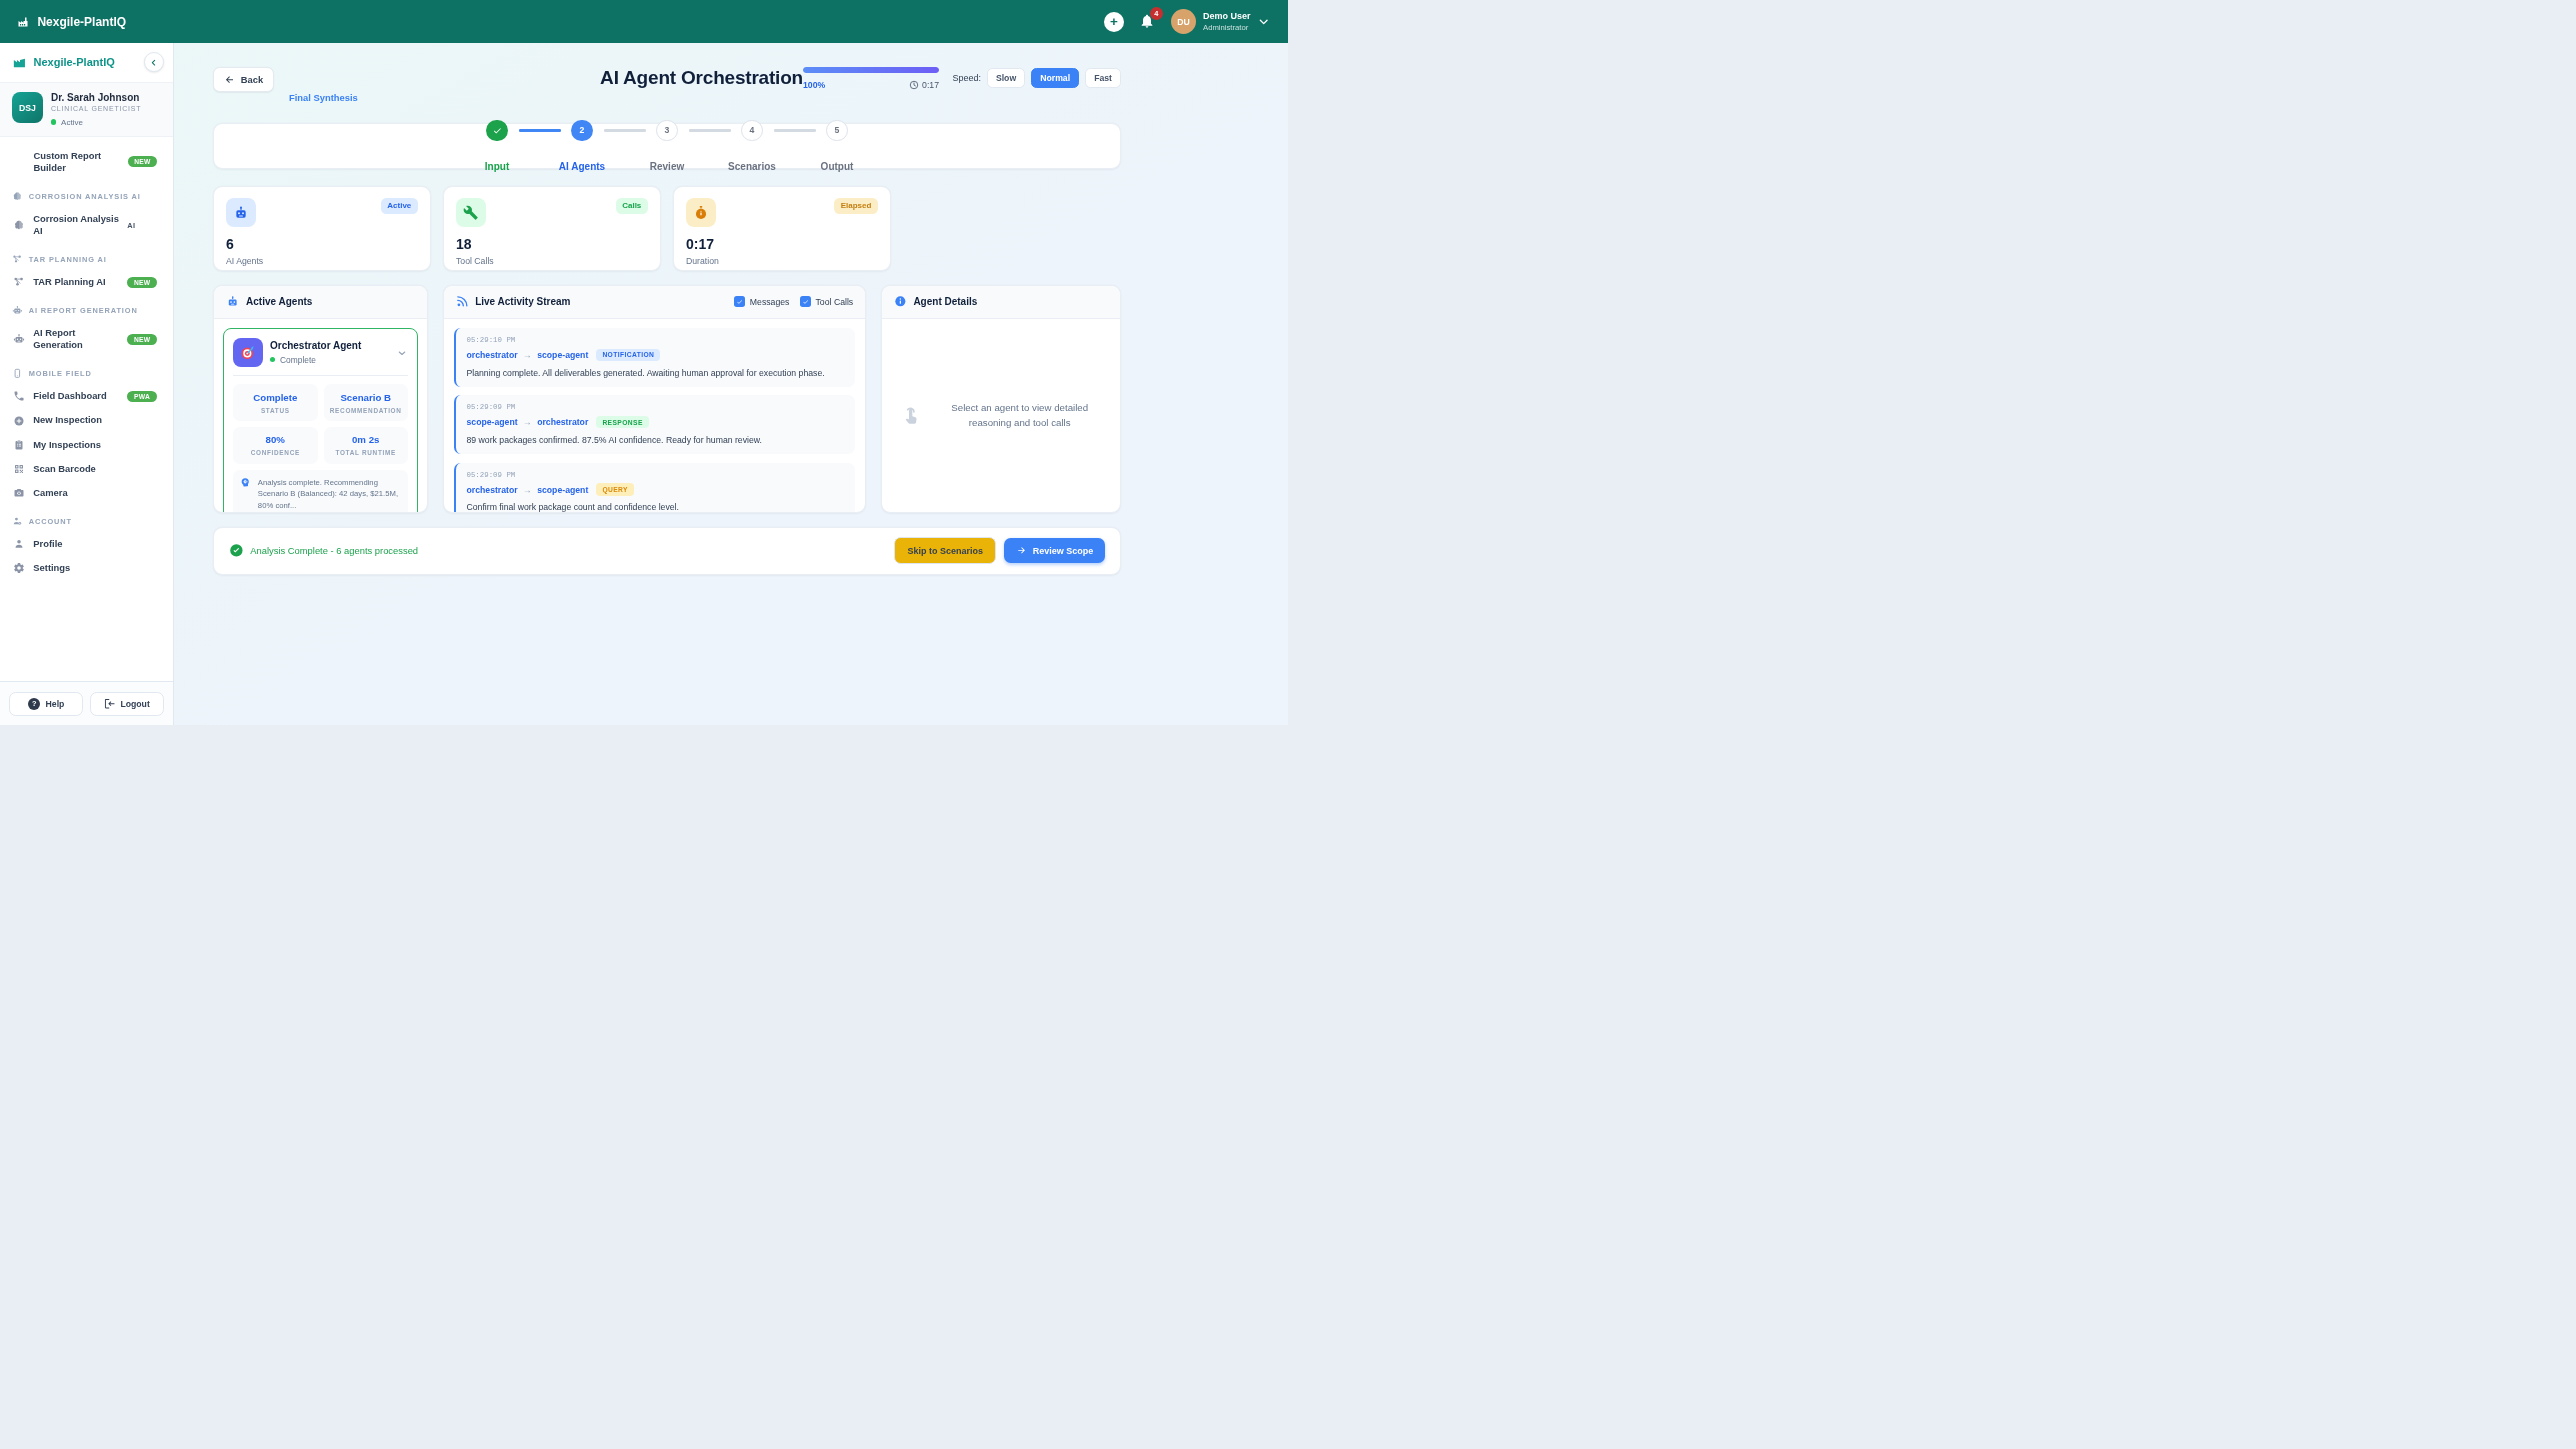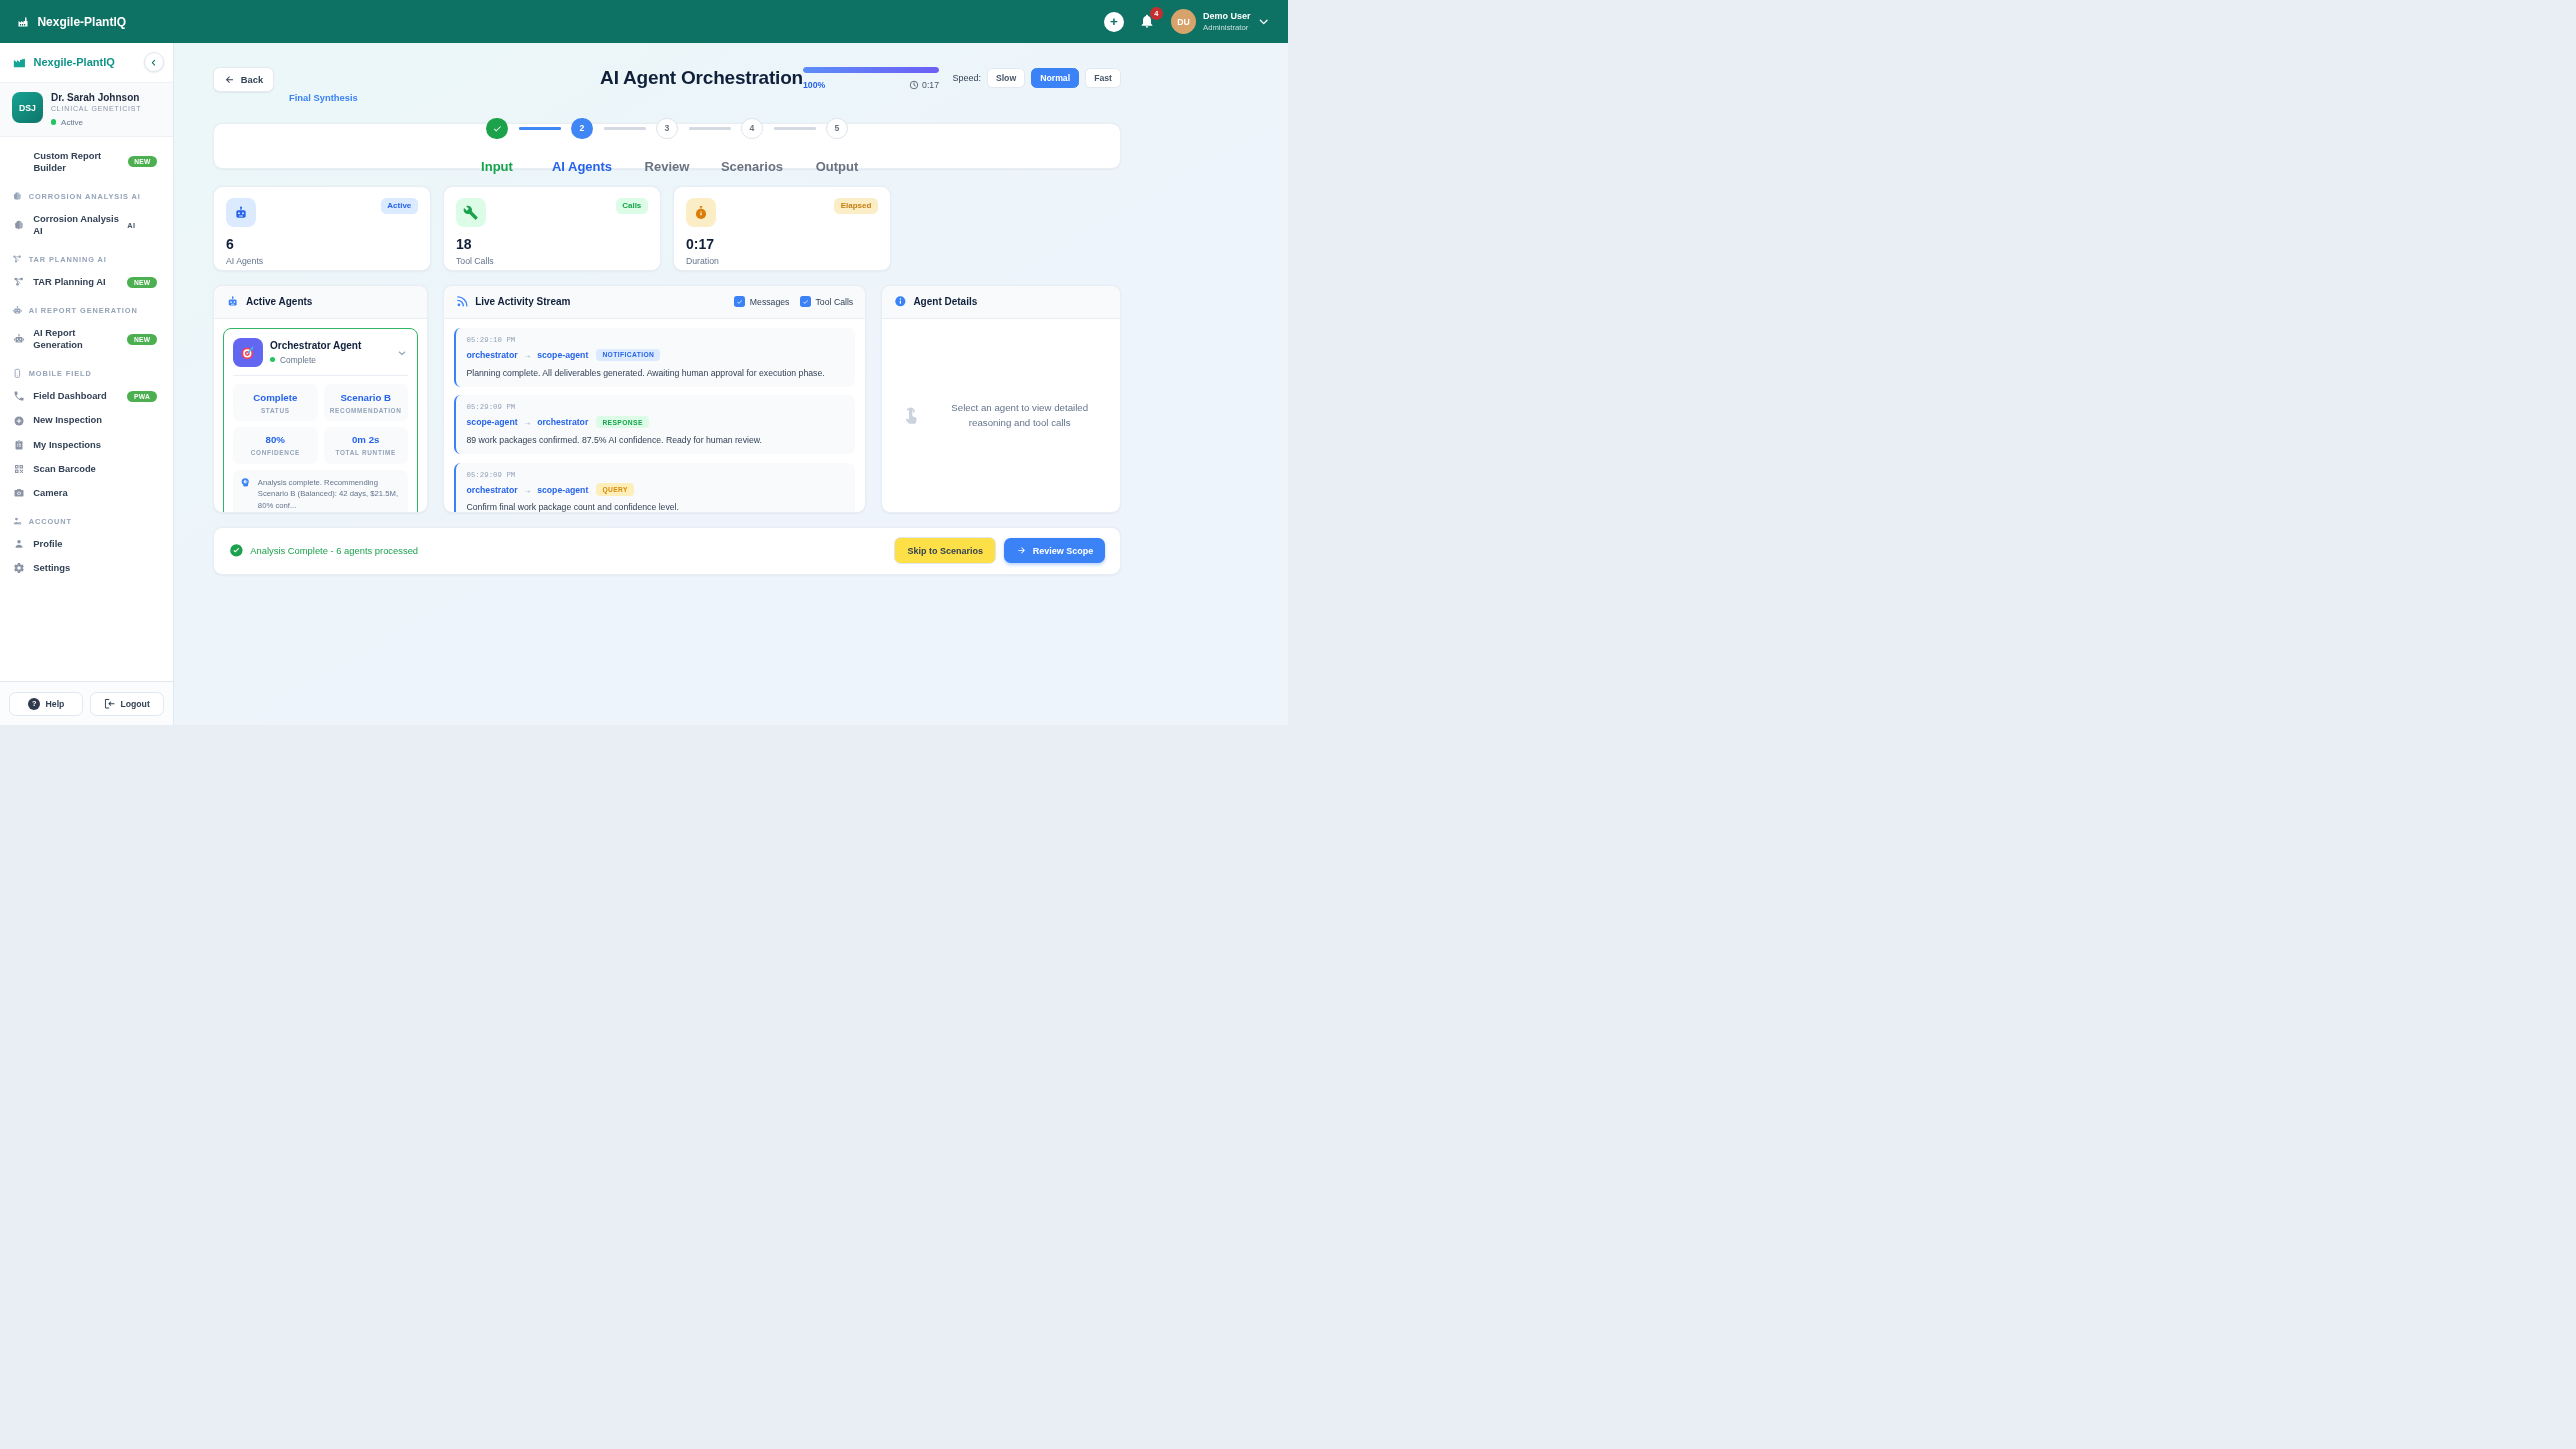--- a/index.html
+++ b/index.html
@@ -82,21 +82,21 @@
 
   
   .stepper-card{margin-top:17.4px;height:46px;display:flex;align-items:center;justify-content:center;}
   .steps{display:flex;align-items:flex-start;}
   .step{display:flex;flex-direction:column;align-items:center;width:43px;}
   .step-circle{width:21.5px;height:21.5px;border-radius:50%;display:flex;align-items:center;justify-content:center;
                font-size:8.7px;font-weight:bold;}
   .step-circle.done{background:#1ba24b;}
   .step-circle.active{background:#4186f5;color:#fff;}
   .step-circle.todo{background:#fff;border:1.3px solid #dde2ea;color:#6b7280;}
-  .step-label{margin-top:20px;font-size:13px;font-weight:bold;color:#6b7280;white-space:nowrap;}
+  .step-label{margin-top:20px;font-size:10px;font-weight:bold;color:#6b7280;white-space:nowrap;}
   .step-label.done{color:#16a34a;}
   .step-label.active{color:#2563eb;}
   .connector{width:42px;height:2.7px;border-radius:1.3px;background:#d4dae2;margin-top:9.4px;}
   .connector.done{background:#4186f5;}
 
   
   .stats{margin-top:17.4px;display:grid;grid-template-columns:repeat(4,1fr);gap:12px;}
   .stat{height:85px;padding:10.7px 12px;position:relative;}
   .stat-iconbox{width:29.5px;height:29.5px;border-radius:8px;display:flex;align-items:center;justify-content:center;}
   .stat-badge{position:absolute;top:10.7px;right:12px;font-size:8px;font-weight:bold;padding:3.4px 6.7px;border-radius:5.4px;}
@@ -145,21 +145,21 @@
   .type-query{background:#fdeeba;color:#d98a06;}
   .entry-msg{margin-top:5.4px;font-size:8.7px;color:#334155;line-height:1.4;}
 
   
   .empty{height:100%;display:flex;flex-direction:row;align-items:center;justify-content:center;gap:13.4px;padding:0 17.4px;}
   .empty-text{font-size:9.7px;color:#64748b;text-align:center;line-height:1.55;}
 
   
   .footer{margin-top:14px;height:48px;display:flex;align-items:center;padding:0 14.8px;}
   .f-status{display:flex;align-items:center;gap:6.7px;color:#1ca24c;font-size:9.4px;font-weight:normal;flex:1;}
-  .btn-secondary{background:#fde047;border:0.7px solid #dfe5ec;border-radius:6.7px;color:#334155;font-size:9px;
+  .btn-secondary{background:#eab308;border:0.7px solid #dfe5ec;border-radius:6.7px;color:#334155;font-size:9px;
                  font-weight:bold;padding:7.4px 12px;cursor:pointer;}
   .btn-primary{background:#3b82f6;border:none;border-radius:6.7px;color:#fff;font-size:9px;font-weight:bold;
                padding:7.4px 12px;margin-left:8px;display:flex;align-items:center;gap:6px;cursor:pointer;
                box-shadow:0 1.3px 3.4px rgba(59,130,246,.35);}
 </style>
 </head>
 <body>
 
 <div class="app">
 

